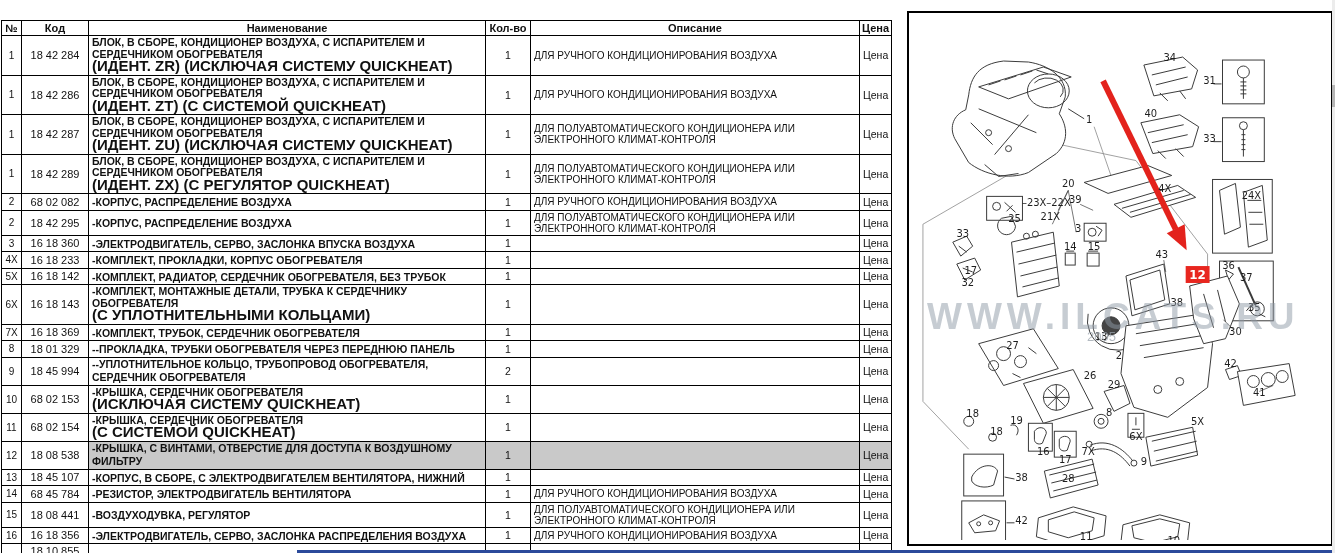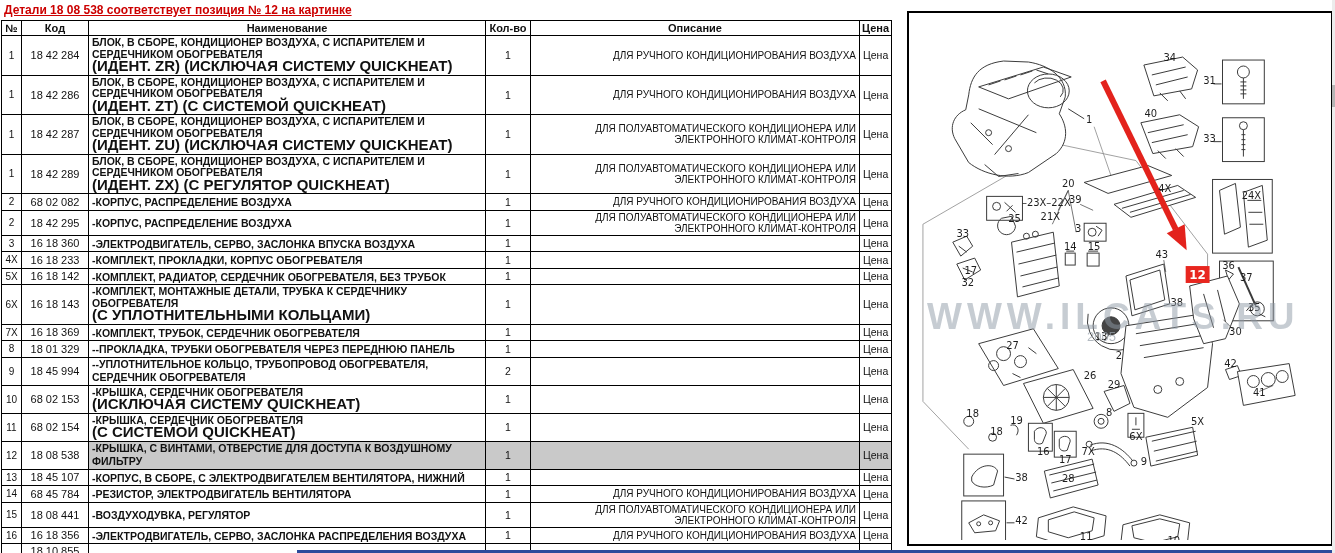--- a/index.html
+++ b/index.html
@@ -19,21 +19,21 @@
   th.title-row{font-size:11px;font-weight:bold;text-align:center;padding:1px 2px;}
   tr.head th{font-size:11px;font-weight:bold;text-align:center;padding:1px 2px;}
   col.c-num{width:20px;}col.c-code{width:67px;}col.c-name{width:397px;}
   col.c-qty{width:45px;}col.c-desc{width:329px;}col.c-price{width:32px;}
   td.num{font-size:10px;text-align:center;padding:1px 1px;}
   td.code{font-size:11px;text-align:center;white-space:nowrap;}
   td.name{font-size:10.5px;line-height:11.5px;}
   td.name .nm{font-weight:bold;}
   td.name .nt{font-weight:bold;font-size:15px;}
   td.qty{font-size:10.5px;text-align:center;}
-  td.desc{font-size:10px;line-height:11px;text-align:right;}
+  td.desc{font-size:10px;line-height:11px;}
   td.price{font-size:10.5px;color:#e00000;cursor:pointer;}
   tr.hl td.name,tr.hl td.qty,tr.hl td.desc,tr.hl td.price{background:#c9c9c9;}
 
   
   .diagram{position:absolute;left:907px;top:11px;width:422px;height:531px;
            border:2px solid #000;background:#fff;}
   .diagram svg{position:absolute;inset:0;}
   .watermark{position:absolute;left:18px;top:283px;font-size:37px;font-weight:bold;
              letter-spacing:5px;color:#8f9aa6;opacity:.5;white-space:nowrap;
              pointer-events:none;}
@@ -43,21 +43,20 @@
   
   .bottom-edge{position:absolute;left:297px;right:0;bottom:0;height:3px;background:#2b4a9b;}
   .scroll-strip{position:absolute;right:0;top:0;width:3px;height:553px;background:#ececec;}
   .scroll-thumb{position:absolute;right:0;top:85px;width:3px;height:22px;background:#b5b5b5;}
 </style>
 </head>
 <body>
 
 <div class="page">
 
-  <div class="note">Детали 18 08 538 соответствует позиция № 12 на картинке</div>
 
   <div class="tbl-wrap">
     <table class="parts">
       <colgroup>
         <col class="c-num">
           <col class="c-code">
           <col class="c-name">
         <col class="c-qty">
           <col class="c-desc">
           <col class="c-price">

